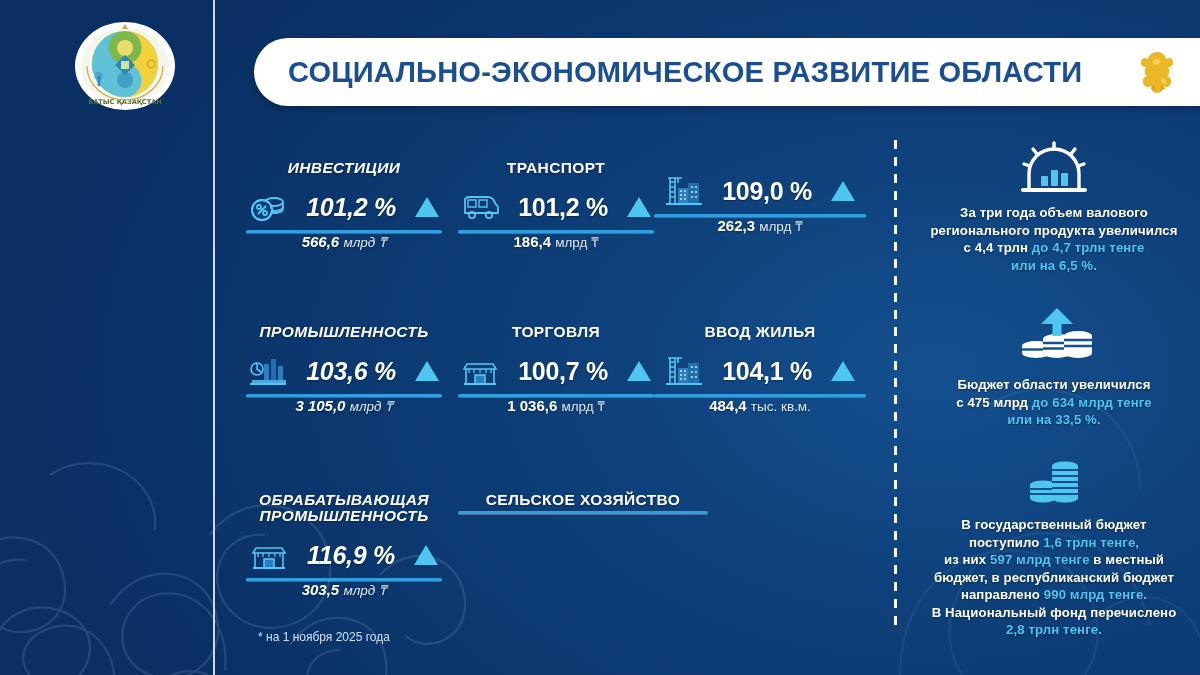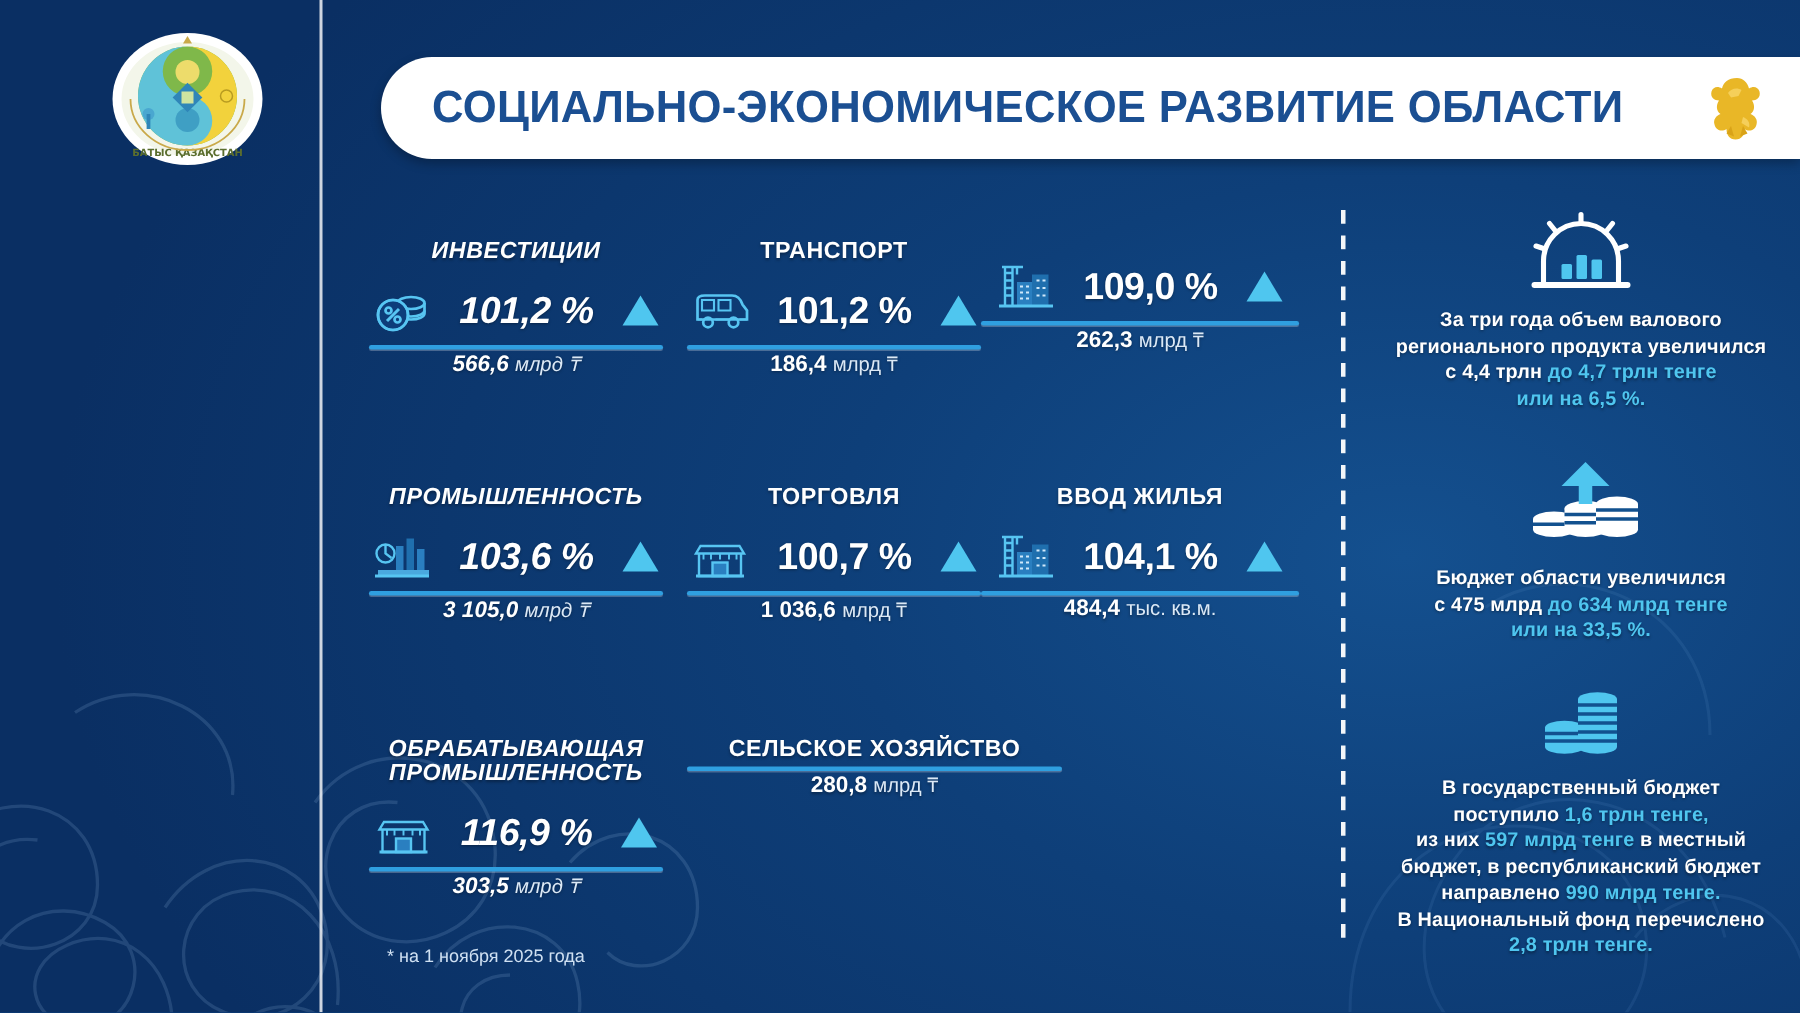--- a/index.html
+++ b/index.html
@@ -326,21 +326,20 @@
               <polygon points="13,2 25,22 1,22" fill="#4fc6ef"></polygon>
             </svg>
         </div>
         <div class="mline"></div>
         <div class="mval"><span>303,5</span> <span class="unit">млрд ₸</span></div>
       </div>
 
       <div class="metric c-tra" style="width:250px">
         <div class="mtitle">СЕЛЬСКОЕ ХОЗЯЙСТВО</div>
         <div class="mline"></div>
-        <div class="mval"><span>280,8</span> <span class="unit">млрд ₸</span></div>
       </div>
     </div>
   </div>
 
   <div class="footnote">* на 1 ноября 2025 года</div>
 
   <div class="dashed"></div>
 
   <div class="rpanel">
 

